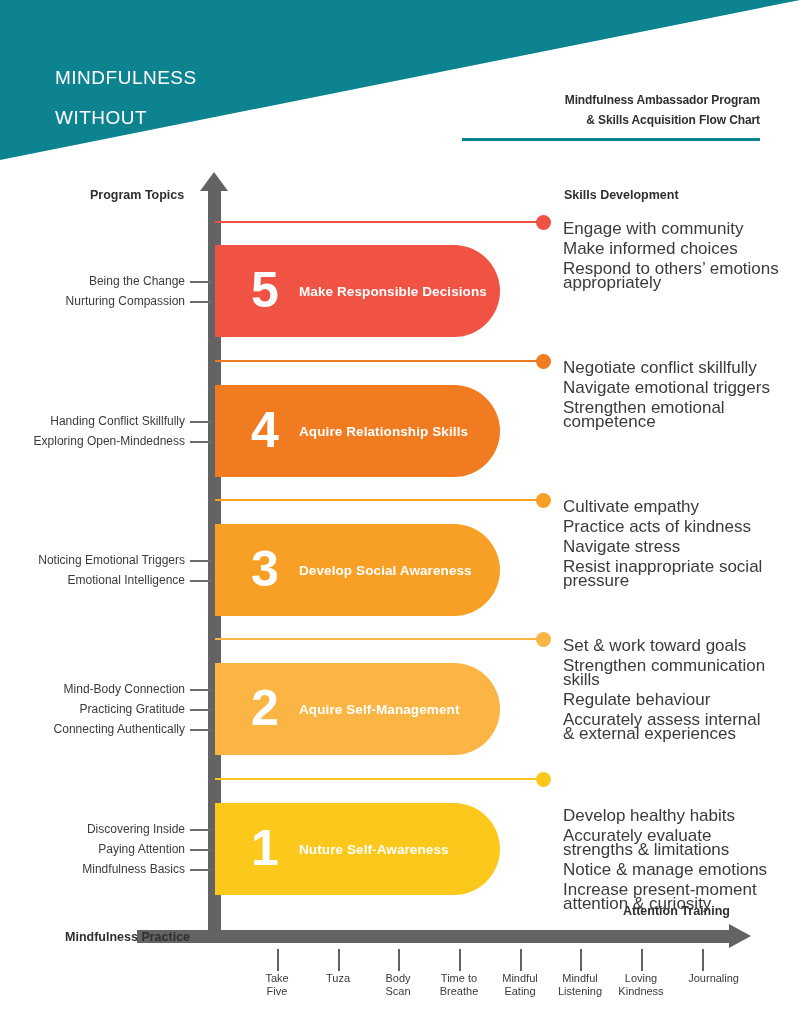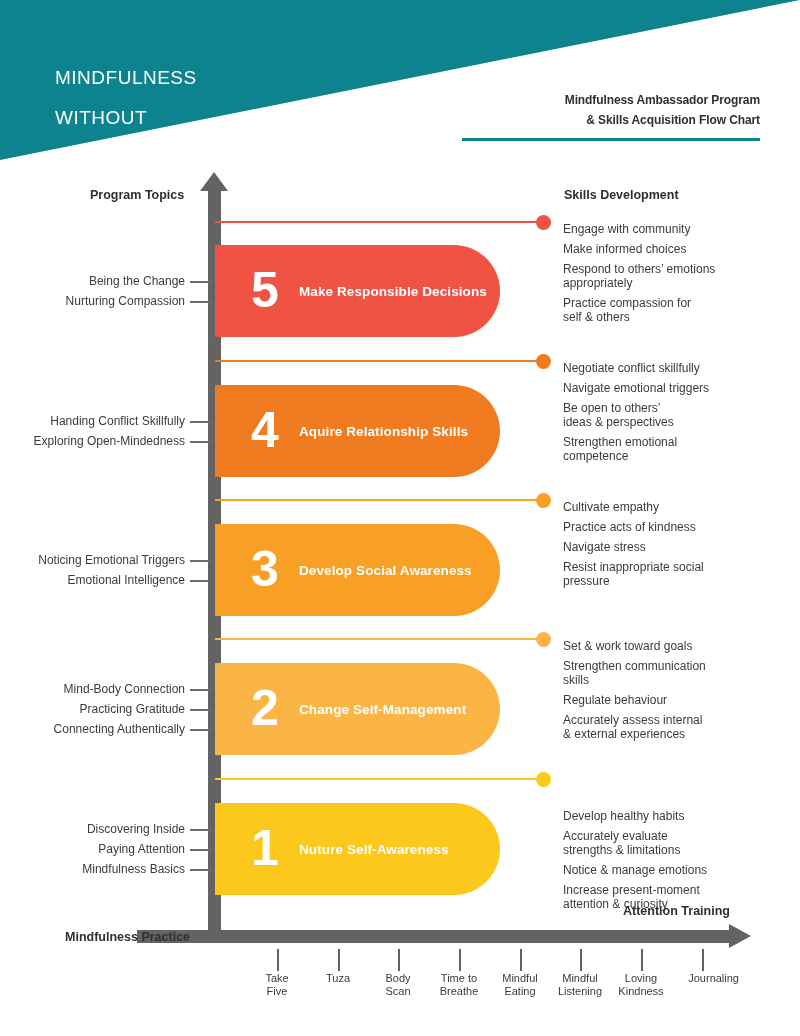--- a/index.html
+++ b/index.html
@@ -128,21 +128,21 @@
   }
   .topic-dash{
     position:absolute;width:22px;height:1.6px;background:#6b6b6b;
   }
 
   
   .skills{
     position:absolute;left:563px;width:235px;
   }
   .skill{
-    font-size:12px;line-height:14px;color:#3b3b3b;
+    font-size:17px;line-height:14px;color:#3b3b3b;
     margin-bottom:6px;
     white-space:pre-line;
   }
 </style>
 </head>
 <body>
 
 <div class="page">
 
   <div class="header">
@@ -178,38 +178,34 @@
       </div>
       <div class="topic" style="left: -45px; top: 274px;">Being the Change</div>
       <div class="topic-dash" style="left: 190px; top: 281px;"></div>
       <div class="topic" style="left: -45px; top: 294px;">Nurturing Compassion</div>
       <div class="topic-dash" style="left: 190px; top: 301px;"></div>
       <div class="skills" style="top: 222px;">
         <div class="skill">Engage with community</div>
         <div class="skill">Make informed choices</div>
         <div class="skill">Respond to others’ emotions
 appropriately</div>
-        <div class="skill">Practice compassion for
-self &amp; others</div>
       </div>
       <div class="conn" style="top: 360px; width: 328px; background: rgb(240, 123, 32);"></div>
       <div class="dot" style="left: 543px; top: 361px; background: rgb(240, 123, 32);"></div>
       <div class="bar" style="top: 385px; width: 285px; background: rgb(240, 123, 32);">
         <div class="bar-num">4</div>
         <div class="bar-text">Aquire Relationship Skills</div>
       </div>
       <div class="topic" style="left: -45px; top: 414px;">Handing Conflict Skillfully</div>
       <div class="topic-dash" style="left: 190px; top: 421px;"></div>
       <div class="topic" style="left: -45px; top: 434px;">Exploring Open-Mindedness</div>
       <div class="topic-dash" style="left: 190px; top: 441px;"></div>
       <div class="skills" style="top: 361px;">
         <div class="skill">Negotiate conflict skillfully</div>
         <div class="skill">Navigate emotional triggers</div>
-        <div class="skill">Be open to others’
-ideas &amp; perspectives</div>
         <div class="skill">Strengthen emotional
 competence</div>
       </div>
       <div class="conn" style="top: 499px; width: 328px; background: rgb(248, 160, 38);"></div>
       <div class="dot" style="left: 543px; top: 500px; background: rgb(248, 160, 38);"></div>
       <div class="bar" style="top: 524px; width: 285px; background: rgb(248, 160, 38);">
         <div class="bar-num">3</div>
         <div class="bar-text">Develop Social Awareness</div>
       </div>
       <div class="topic" style="left: -45px; top: 553px;">Noticing Emotional Triggers</div>
@@ -220,21 +216,21 @@
         <div class="skill">Cultivate empathy</div>
         <div class="skill">Practice acts of kindness</div>
         <div class="skill">Navigate stress</div>
         <div class="skill">Resist inappropriate social
 pressure</div>
       </div>
       <div class="conn" style="top: 638px; width: 328px; background: rgb(250, 181, 69);"></div>
       <div class="dot" style="left: 543px; top: 639px; background: rgb(250, 181, 69);"></div>
       <div class="bar" style="top: 663px; width: 285px; background: rgb(250, 181, 69);">
         <div class="bar-num">2</div>
-        <div class="bar-text">Change Self-Management</div>
+        <div class="bar-text">Aquire Self-Management</div>
       </div>
       <div class="topic" style="left: -45px; top: 682px;">Mind-Body Connection</div>
       <div class="topic-dash" style="left: 190px; top: 689px;"></div>
       <div class="topic" style="left: -45px; top: 702px;">Practicing Gratitude</div>
       <div class="topic-dash" style="left: 190px; top: 709px;"></div>
       <div class="topic" style="left: -45px; top: 722px;">Connecting Authentically</div>
       <div class="topic-dash" style="left: 190px; top: 729px;"></div>
       <div class="skills" style="top: 639px;">
         <div class="skill">Set &amp; work toward goals</div>
         <div class="skill">Strengthen communication

